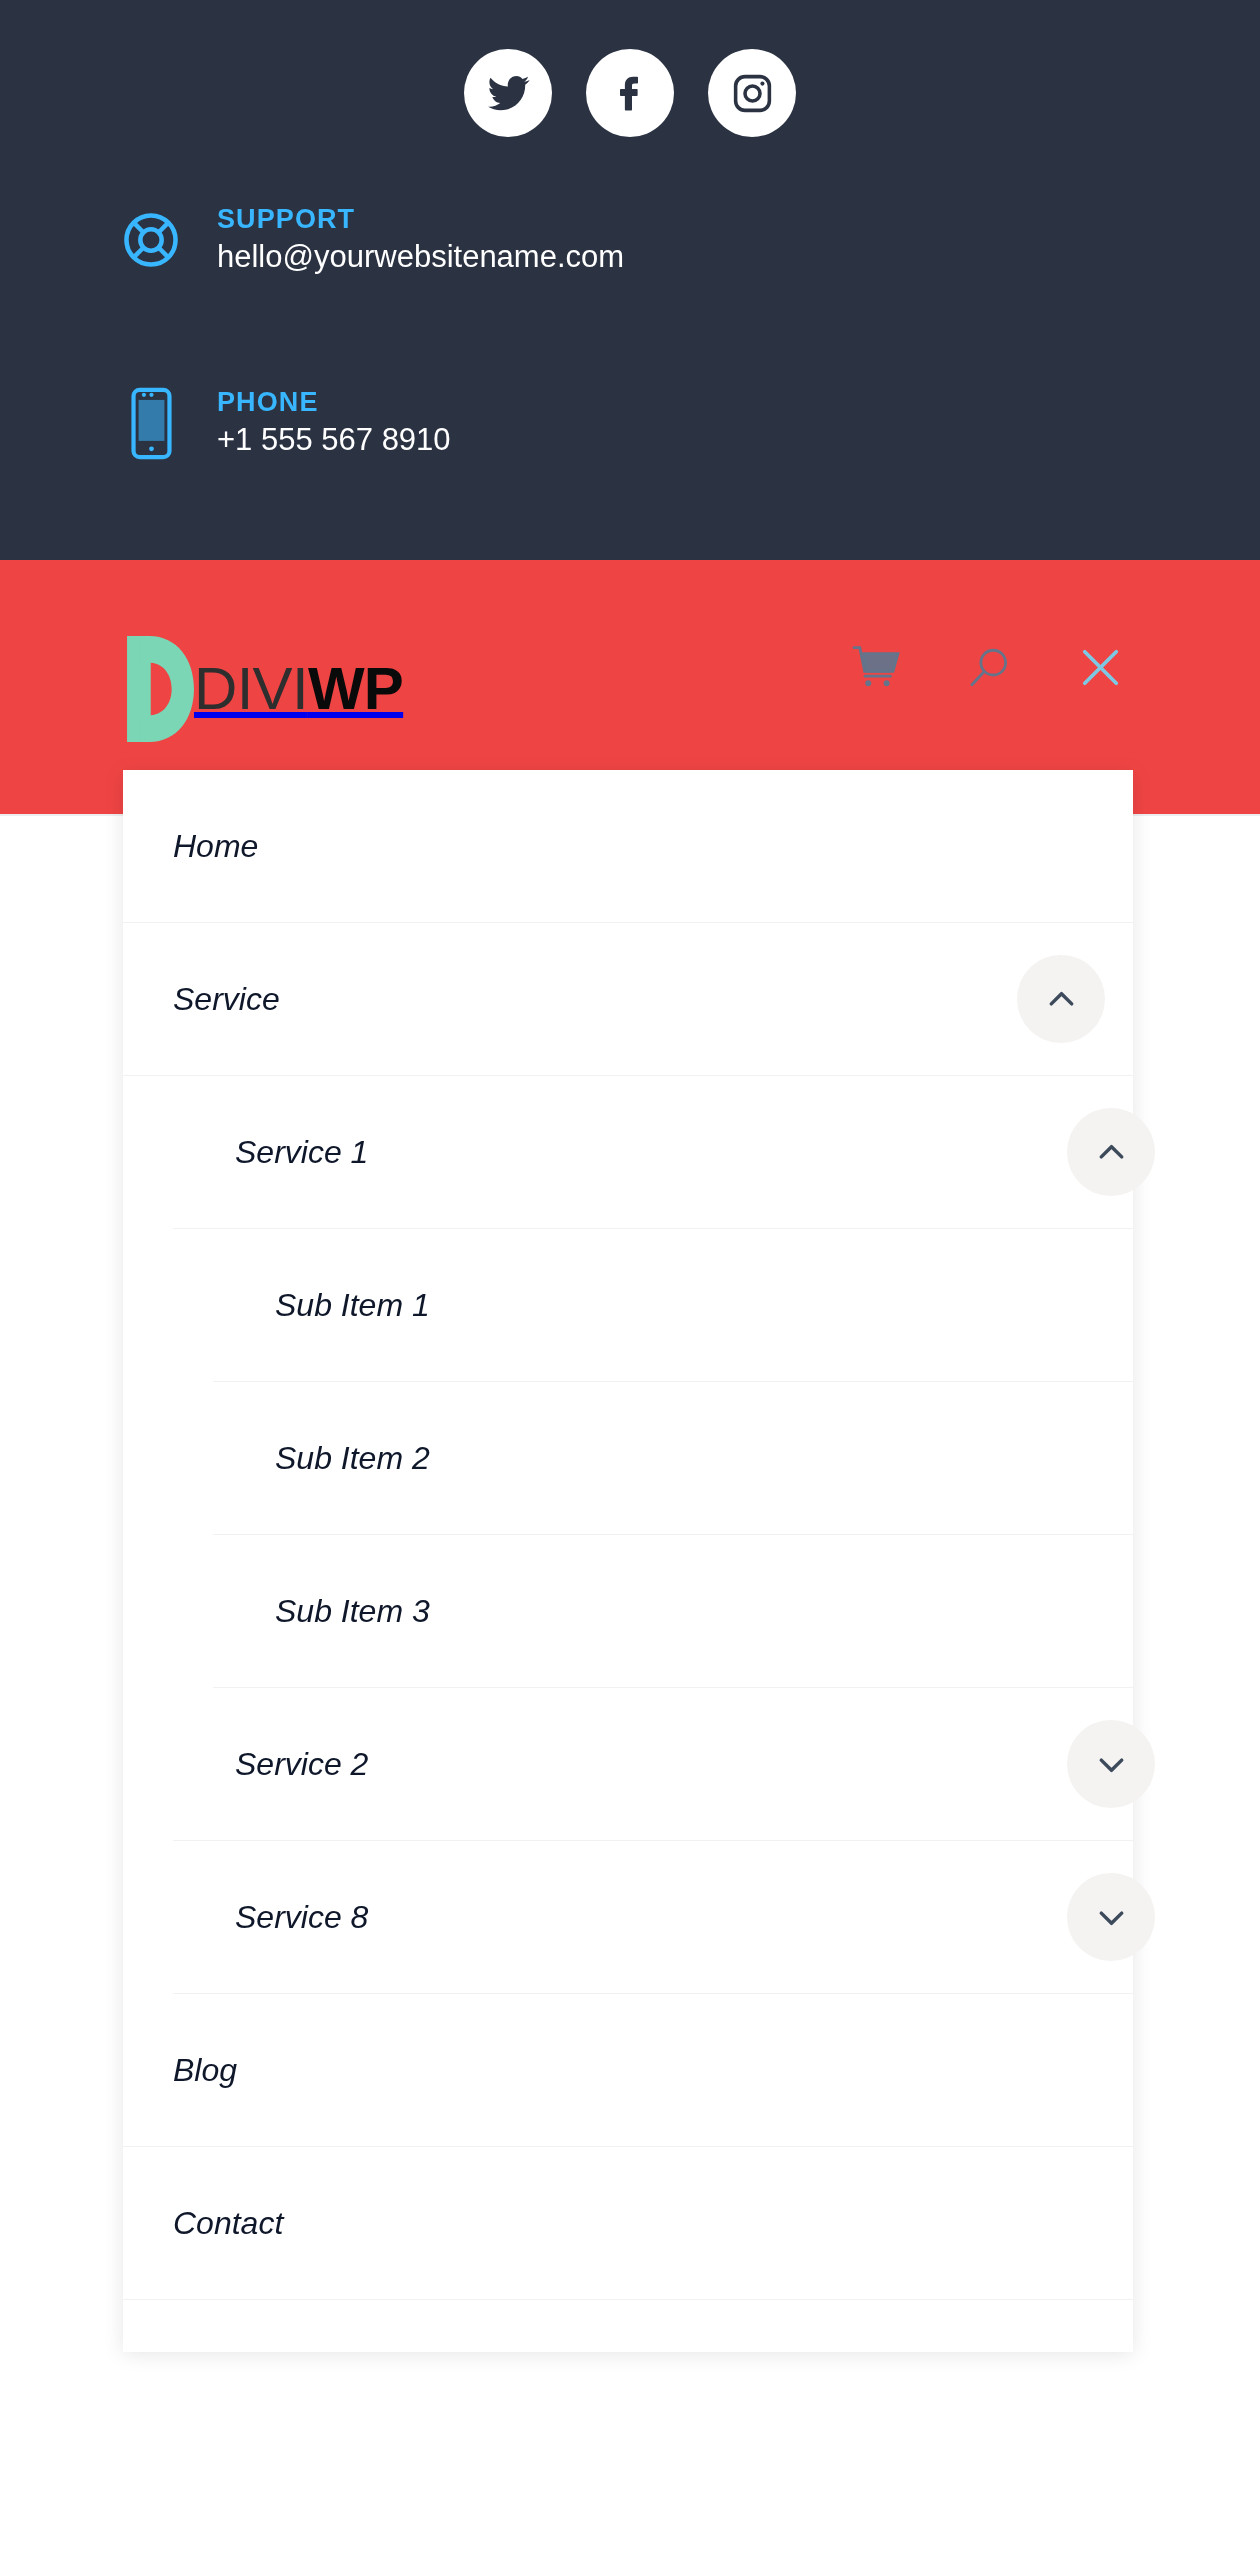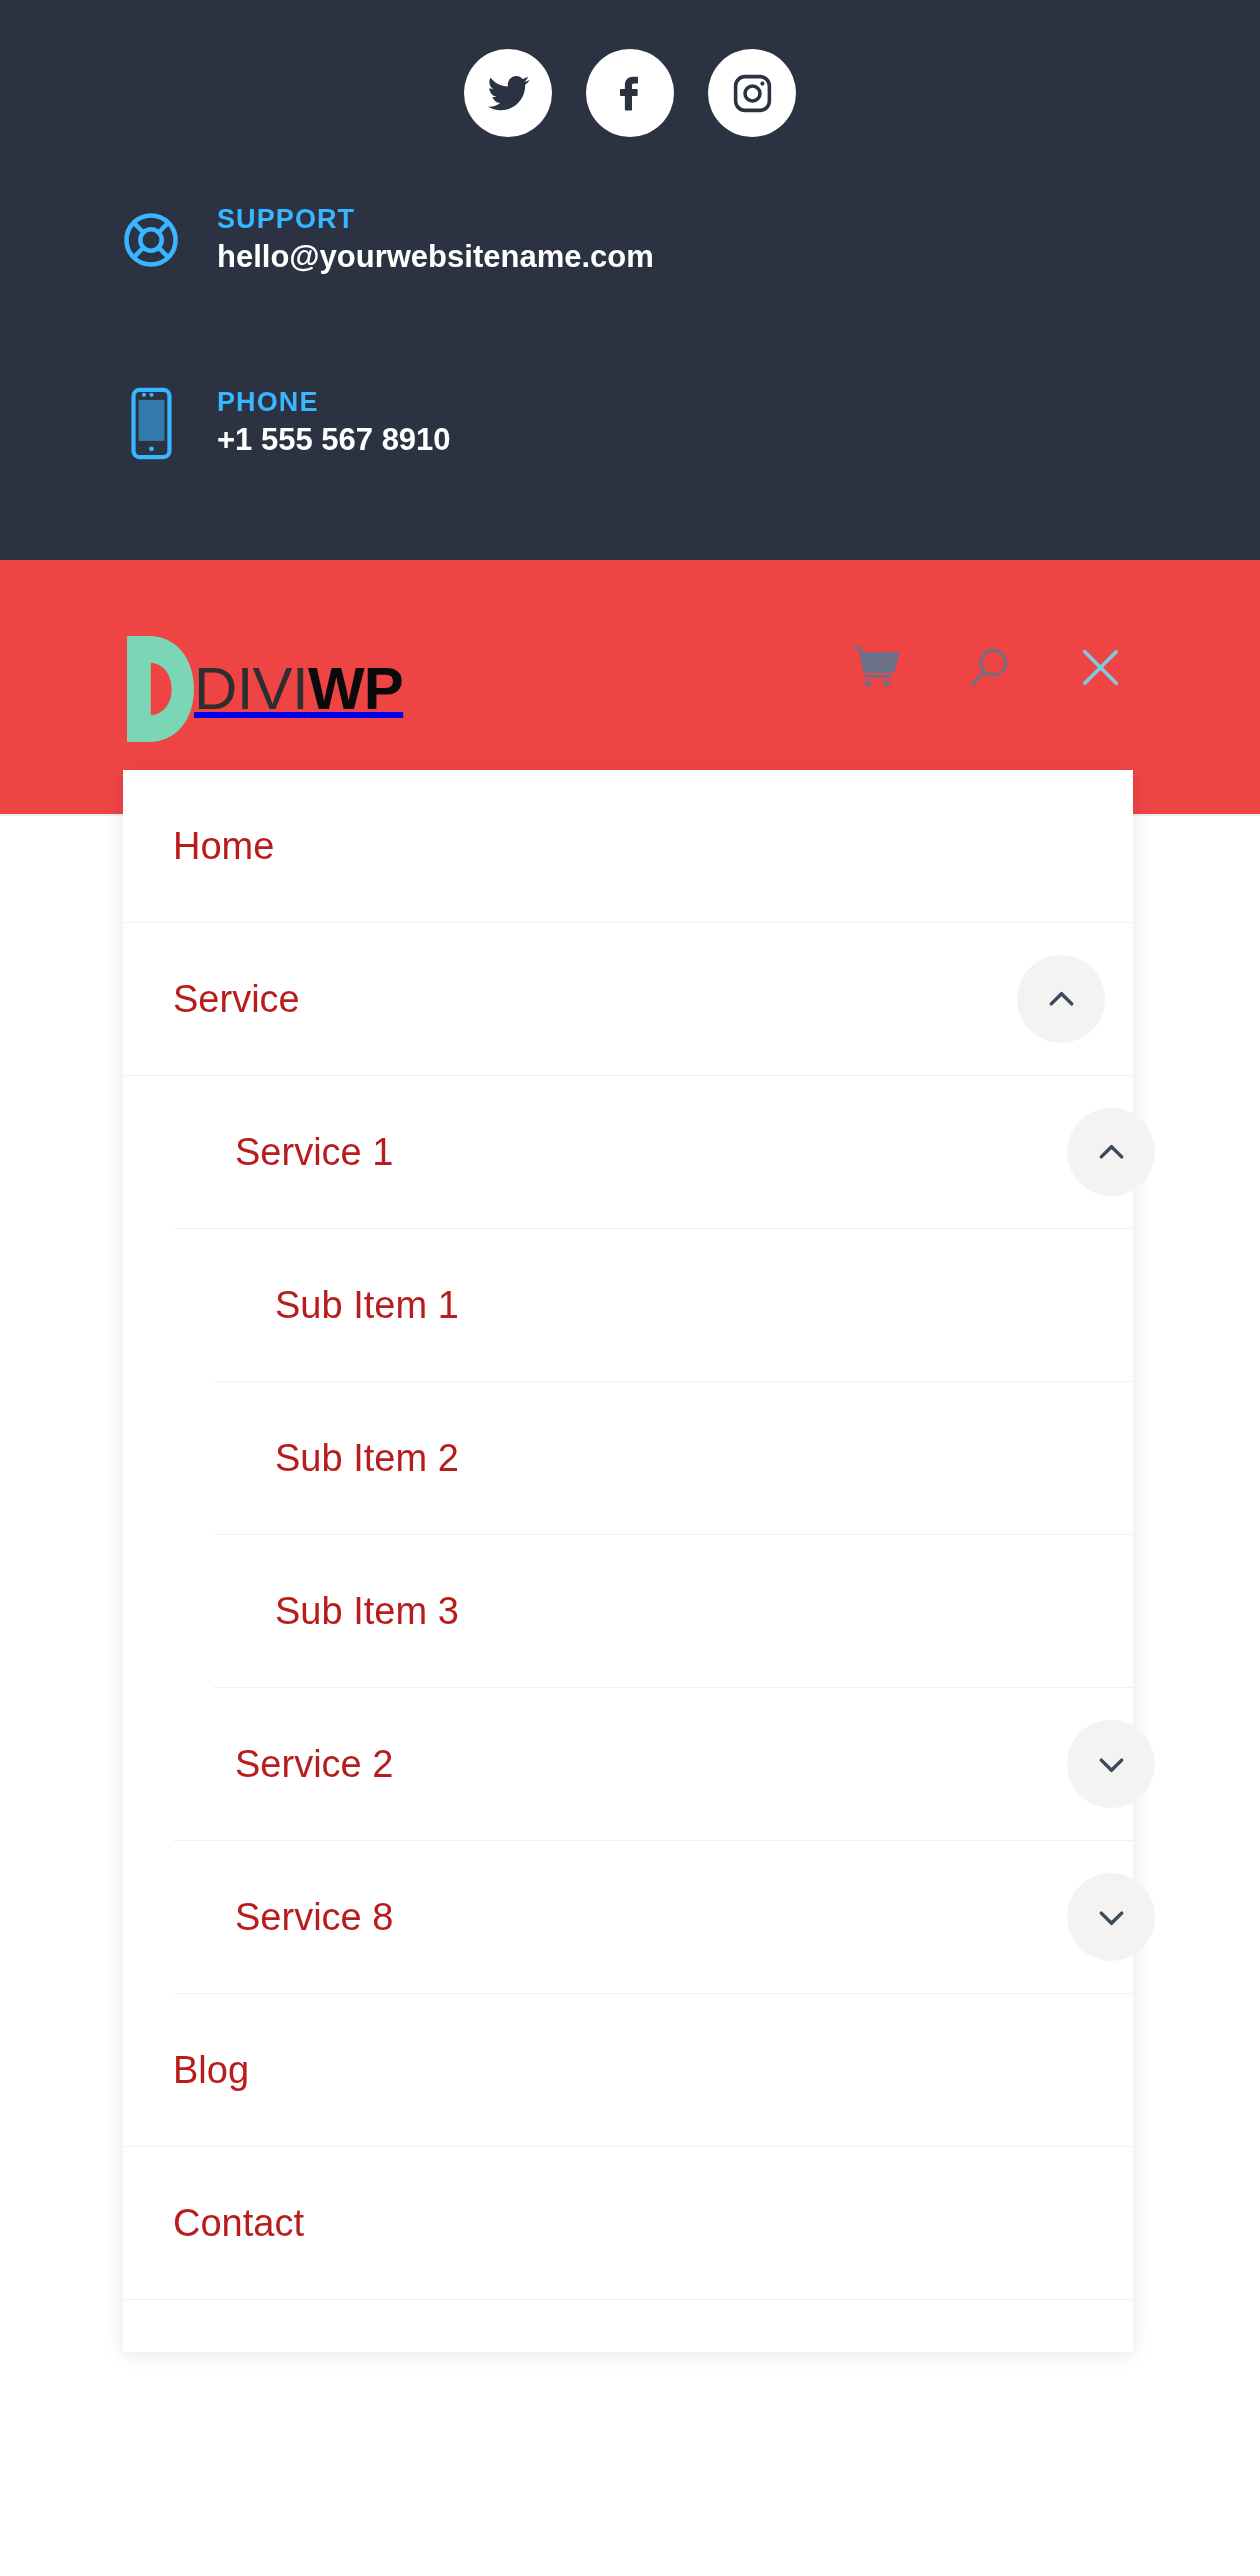--- a/index.html
+++ b/index.html
@@ -37,21 +37,21 @@
     width:64px; height:76px;
     display:flex; align-items:center; justify-content:center;
     flex:0 0 64px;
   }
   .contact-text { display:flex; flex-direction:column; gap:4.2px; }
   .contact-label {
     color:#38b6ff; font-size:27px; font-weight:bold;
     letter-spacing:1.1px; line-height:1.1;
   }
   .contact-value {
-    color:#ffffff; font-size:31px; font-weight:bold; line-height:1.15;
+    color:#ffffff; font-size:31px; font-weight:normal; line-height:1.15;
   }
 
   
   .header {
     position:absolute; left:0; top:560px; width:1260px; height:256px;
     background:#ef4444;
     border-bottom:2.1px solid #eceef0;
   }
   .logo {
     position:absolute; left:127px; top:76px;
@@ -79,21 +79,21 @@
     box-shadow:0 2.8px 19.6px rgba(0,0,0,0.10);
   }
   .menu-item {
     position:relative;
     border-bottom:1.4px solid #f0f1f3;
     height:153px;
     display:flex; align-items:center;
   }
   .menu-item:last-child { border-bottom:none; }
   .menu-label {
-    font-size:38px; color:#b91c1c; font-weight:400; line-height:1;
+    font-size:32px; color:#0f172a; font-weight:400; line-height:1;font-style:italic;
   }
   .level-1 .menu-label { padding-left:50px; }
   .level-2 .menu-label { padding-left:112px; }
   .level-3 .menu-label { padding-left:153px; }
   .level-2, .level-3 { border-bottom:1.4px solid #f0f1f3;align-items:center; }
   .level-2 { margin-left:50px; }
   .level-3 { margin-left:90px; }
   .level-2 .menu-label { padding-left:62px; }
   .level-3 .menu-label { padding-left:62px; }
 

